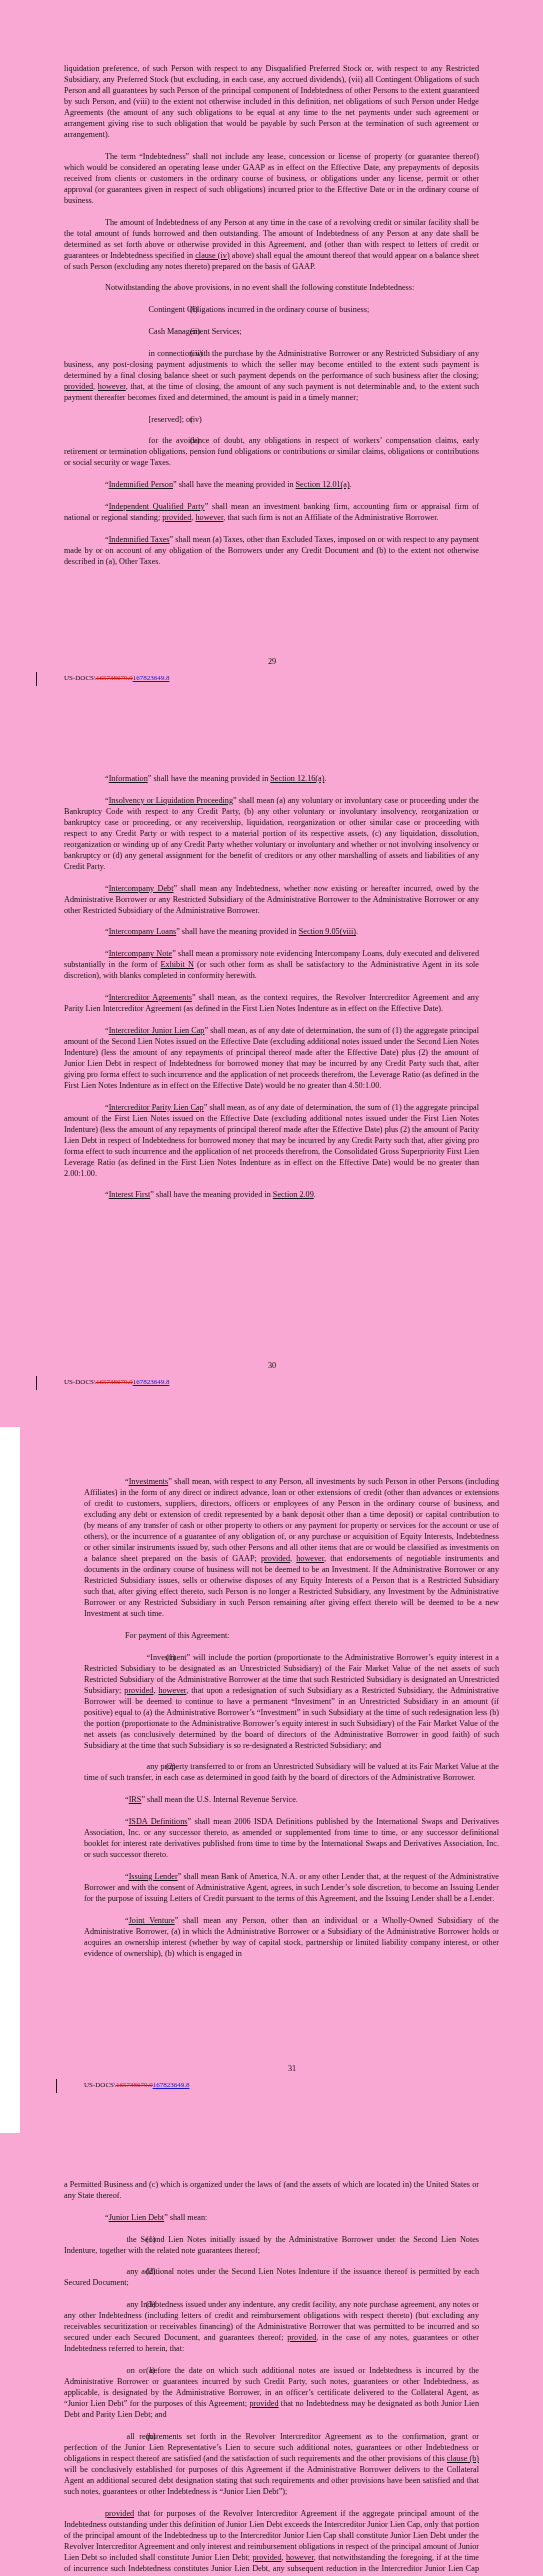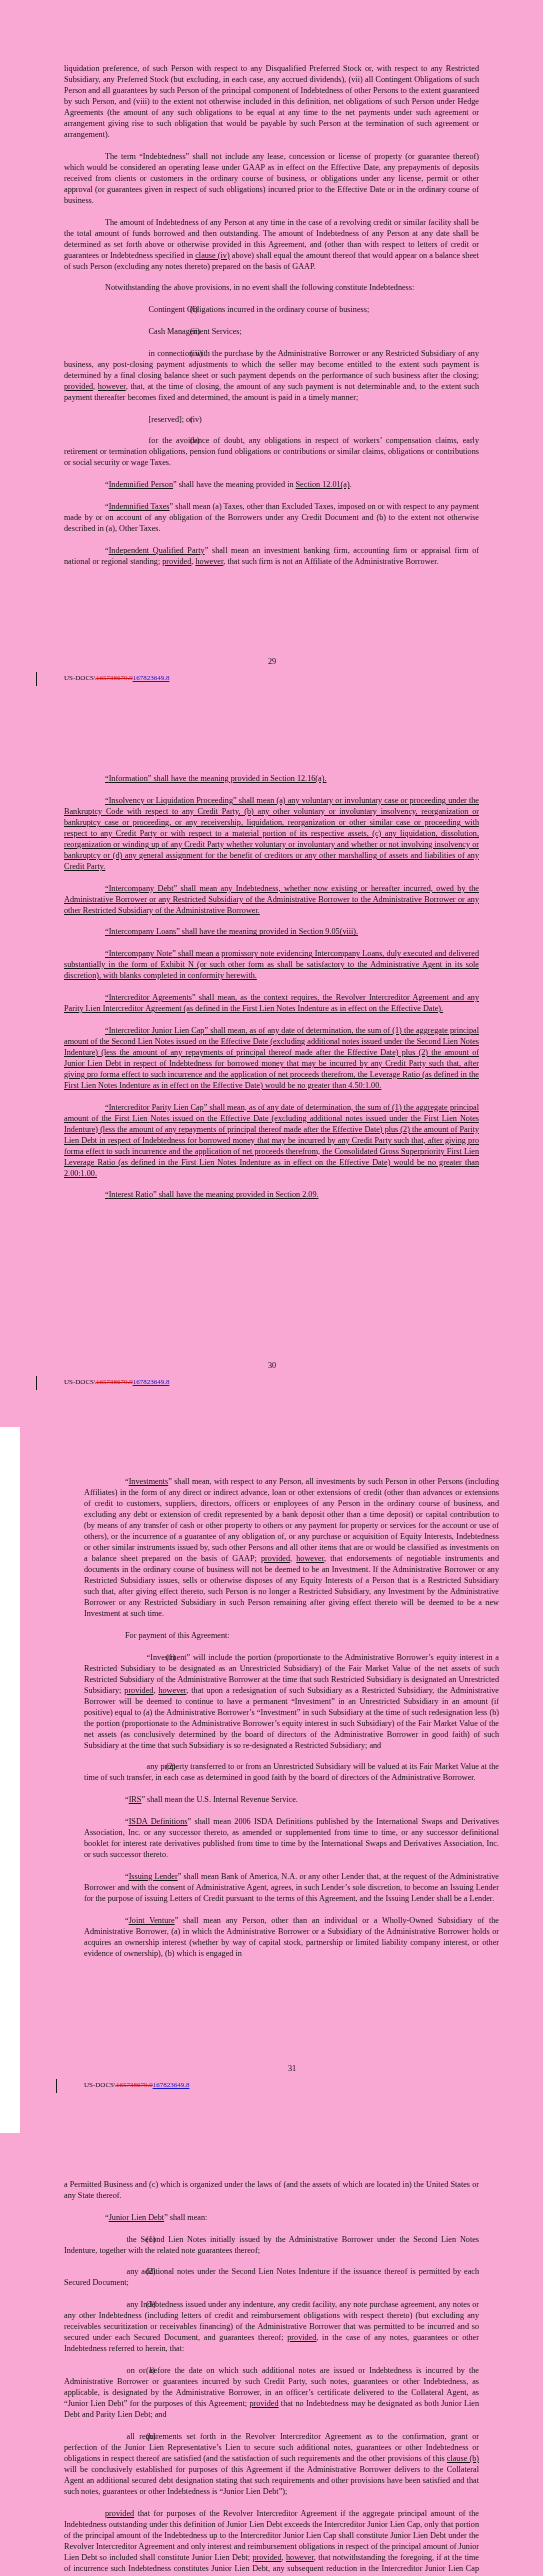--- a/index.html
+++ b/index.html
@@ -10,21 +10,21 @@
     color:#141414;
   }
   .page { position:relative; width:544px; overflow:hidden; background:#f9a8d4; }
   .pg1 { height:721px; }
   .pg2 { height:706px; }
   .pg3 { height:706px;margin-left:20px; }
   .pg4 { height:680px; }
 
   .page-body { position:absolute; left:64px; width:415px; }
   .pg1 .page-body { top:63px; }
-  .pg2 .page-body { top:52px;text-decoration:underline; }
+  .pg2 .page-body { top:52px; }
   .pg3 .page-body { top:49px; }
   .pg4 .page-body { top:46px; }
 
   .para {
     margin:0 0 10.8px 0;
     font-size:8.2px;
     line-height:11px;
     text-align:justify;
   }
   .para.body { text-indent:41px; }
@@ -62,41 +62,41 @@
       <p class="para cont"><span>liquidation preference, of such Person with respect to any Disqualified Preferred Stock or, with respect to any Restricted Subsidiary, any Preferred Stock (but excluding, in each case, any accrued dividends), (vii) all Contingent Obligations of such Person and all guarantees by such Person of the principal component of Indebtedness of other Persons to the extent guaranteed by such Person, and (viii) to the extent not otherwise included in this definition, net obligations of such Person under Hedge Agreements (the amount of any such obligations to be equal at any time to the net payments under such agreement or arrangement giving rise to such obligation that would be payable by such Person at the termination of such agreement or arrangement).</span></p>
       <p class="para body"><span>The term “Indebtedness” shall not include any lease, concession or license of property (or guarantee thereof) which would be considered an operating lease under GAAP as in effect on the Effective Date, any prepayments of deposits received from clients or customers in the ordinary course of business, or obligations under any license, permit or other approval (or guarantees given in respect of such obligations) incurred prior to the Effective Date or in the ordinary course of business.</span></p>
       <p class="para body"><span>The amount of Indebtedness of any Person at any time in the case of a revolving credit or similar facility shall be the total amount of funds borrowed and then outstanding.  The amount of Indebtedness of any Person at any date shall be determined as set forth above or otherwise provided in this Agreement, and (other than with respect to letters of credit or guarantees or Indebtedness specified in </span><span class="ul">clause (iv)</span><span> above) shall equal the amount thereof that would appear on a balance sheet of such Person (excluding any notes thereto) prepared on the basis of GAAP.</span></p>
       <p class="para body"><span>Notwithstanding the above provisions, in no event shall the following constitute Indebtedness:</span></p>
       <p class="para num2"><span class="tabnum">(i)</span><span>Contingent Obligations incurred in the ordinary course of business;</span></p>
       <p class="para num2"><span class="tabnum">(ii)</span><span>Cash Management Services;</span></p>
       <p class="para num2"><span class="tabnum">(iii)</span><span>in connection with the purchase by the Administrative Borrower or any Restricted Subsidiary of any business, any post-closing payment adjustments to which the seller may become entitled to the extent such payment is determined by a final closing balance sheet or such payment depends on the performance of such business after the closing; </span><span class="ul">provided</span><span>, </span><span class="ul">however</span><span>, that, at the time of closing, the amount of any such payment is not determinable and, to the extent such payment thereafter becomes fixed and determined, the amount is paid in a timely manner;</span></p>
       <p class="para num2"><span class="tabnum">(iv)</span><span>[reserved]; or</span></p>
       <p class="para num2"><span class="tabnum">(v)</span><span>for the avoidance of doubt, any obligations in respect of workers’ compensation claims, early retirement or termination obligations, pension fund obligations or contributions or similar claims, obligations or contributions or social security or wage Taxes.</span></p>
       <p class="para body"><span>“</span><span class="ul">Indemnified Person</span><span>” shall have the meaning provided in </span><span class="ul">Section 12.01(a)</span><span>.</span></p>
+      <p class="para body"><span>“</span><span class="ul">Independent Qualified Party</span><span>” shall mean an investment banking firm, accounting firm or appraisal firm of national or regional standing; </span><span class="ul">provided</span><span>, </span><span class="ul">however</span><span>, that such firm is not an Affiliate of the Administrative Borrower.</span></p>
       <p class="para body"><span>“</span><span class="ul">Indemnified Taxes</span><span>” shall mean (a) Taxes, other than Excluded Taxes, imposed on or with respect to any payment made by or on account of any obligation of the Borrowers under any Credit Document and (b) to the extent not otherwise described in (a), Other Taxes.</span></p>
-      <p class="para body"><span>“</span><span class="ul">Independent Qualified Party</span><span>” shall mean an investment banking firm, accounting firm or appraisal firm of national or regional standing; </span><span class="ul">provided</span><span>, </span><span class="ul">however</span><span>, that such firm is not an Affiliate of the Administrative Borrower.</span></p>
     </div>
   <div class="page-footer">
     <div class="pageno">29</div>
     <div class="changebar"></div>
     <div class="docsline"><span>US-DOCS\</span><span class="strike-red">165738679.9</span><span class="new-blue">167823649.8</span></div>
   </div>
 </div>
 
 <div class="page pg2">
   <div class="page-body">
       <p class="para body"><span>“</span><span class="ul">Information</span><span>” shall have the meaning provided in </span><span class="ul">Section 12.16(a)</span><span>.</span></p>
       <p class="para body"><span>“</span><span class="ul">Insolvency or Liquidation Proceeding</span><span>” shall mean (a) any voluntary or involuntary case or proceeding under the Bankruptcy Code with respect to any Credit Party, (b) any other voluntary or involuntary insolvency, reorganization or bankruptcy case or proceeding, or any receivership, liquidation, reorganization or other similar case or proceeding with respect to any Credit Party or with respect to a material portion of its respective assets, (c) any liquidation, dissolution, reorganization or winding up of any Credit Party whether voluntary or involuntary and whether or not involving insolvency or bankruptcy or (d) any general assignment for the benefit of creditors or any other marshalling of assets and liabilities of any Credit Party.</span></p>
       <p class="para body"><span>“</span><span class="ul">Intercompany Debt</span><span>” shall mean any Indebtedness, whether now existing or hereafter incurred, owed by the Administrative Borrower or any Restricted Subsidiary of the Administrative Borrower to the Administrative Borrower or any other Restricted Subsidiary of the Administrative Borrower.</span></p>
       <p class="para body"><span>“</span><span class="ul">Intercompany Loans</span><span>” shall have the meaning provided in </span><span class="ul">Section 9.05(viii)</span><span>.</span></p>
       <p class="para body"><span>“</span><span class="ul">Intercompany Note</span><span>” shall mean a promissory note evidencing Intercompany Loans, duly executed and delivered substantially in the form of </span><span class="ul">Exhibit N</span><span> (or such other form as shall be satisfactory to the Administrative Agent in its sole discretion), with blanks completed in conformity herewith.</span></p>
       <p class="para body"><span>“</span><span class="ul">Intercreditor Agreements</span><span>” shall mean, as the context requires, the Revolver Intercreditor Agreement and any Parity Lien Intercreditor Agreement (as defined in the First Lien Notes Indenture as in effect on the Effective Date).</span></p>
       <p class="para body"><span>“</span><span class="ul">Intercreditor Junior Lien Cap</span><span>” shall mean, as of any date of determination, the sum of (1) the aggregate principal amount of the Second Lien Notes issued on the Effective Date (excluding additional notes issued under the Second Lien Notes Indenture) (less the amount of any repayments of principal thereof made after the Effective Date) plus (2) the amount of Junior Lien Debt in respect of Indebtedness for borrowed money that may be incurred by any Credit Party such that, after giving pro forma effect to such incurrence and the application of net proceeds therefrom, the Leverage Ratio (as defined in the First Lien Notes Indenture as in effect on the Effective Date) would be no greater than 4.50:1.00.</span></p>
       <p class="para body"><span>“</span><span class="ul">Intercreditor Parity Lien Cap</span><span>” shall mean, as of any date of determination, the sum of (1) the aggregate principal amount of the First Lien Notes issued on the Effective Date (excluding additional notes issued under the First Lien Notes Indenture) (less the amount of any repayments of principal thereof made after the Effective Date) plus (2) the amount of Parity Lien Debt in respect of Indebtedness for borrowed money that may be incurred by any Credit Party such that, after giving pro forma effect to such incurrence and the application of net proceeds therefrom, the Consolidated Gross Superpriority First Lien Leverage Ratio (as defined in the First Lien Notes Indenture as in effect on the Effective Date) would be no greater than 2.00:1.00.</span></p>
-      <p class="para body"><span>“</span><span class="ul">Interest Ratio</span><span>” shall have the meaning provided in </span><span class="ul">Section 2.09</span><span>.</span></p>
+      <p class="para body"><span>“</span><span class="ul">Interest First</span><span>” shall have the meaning provided in </span><span class="ul">Section 2.09</span><span>.</span></p>
     </div>
   <div class="page-footer">
     <div class="pageno">30</div>
     <div class="changebar"></div>
     <div class="docsline"><span>US-DOCS\</span><span class="strike-red">165738679.9</span><span class="new-blue">167823649.8</span></div>
   </div>
 </div>
 
 <div class="page pg3">
   <div class="page-body">

